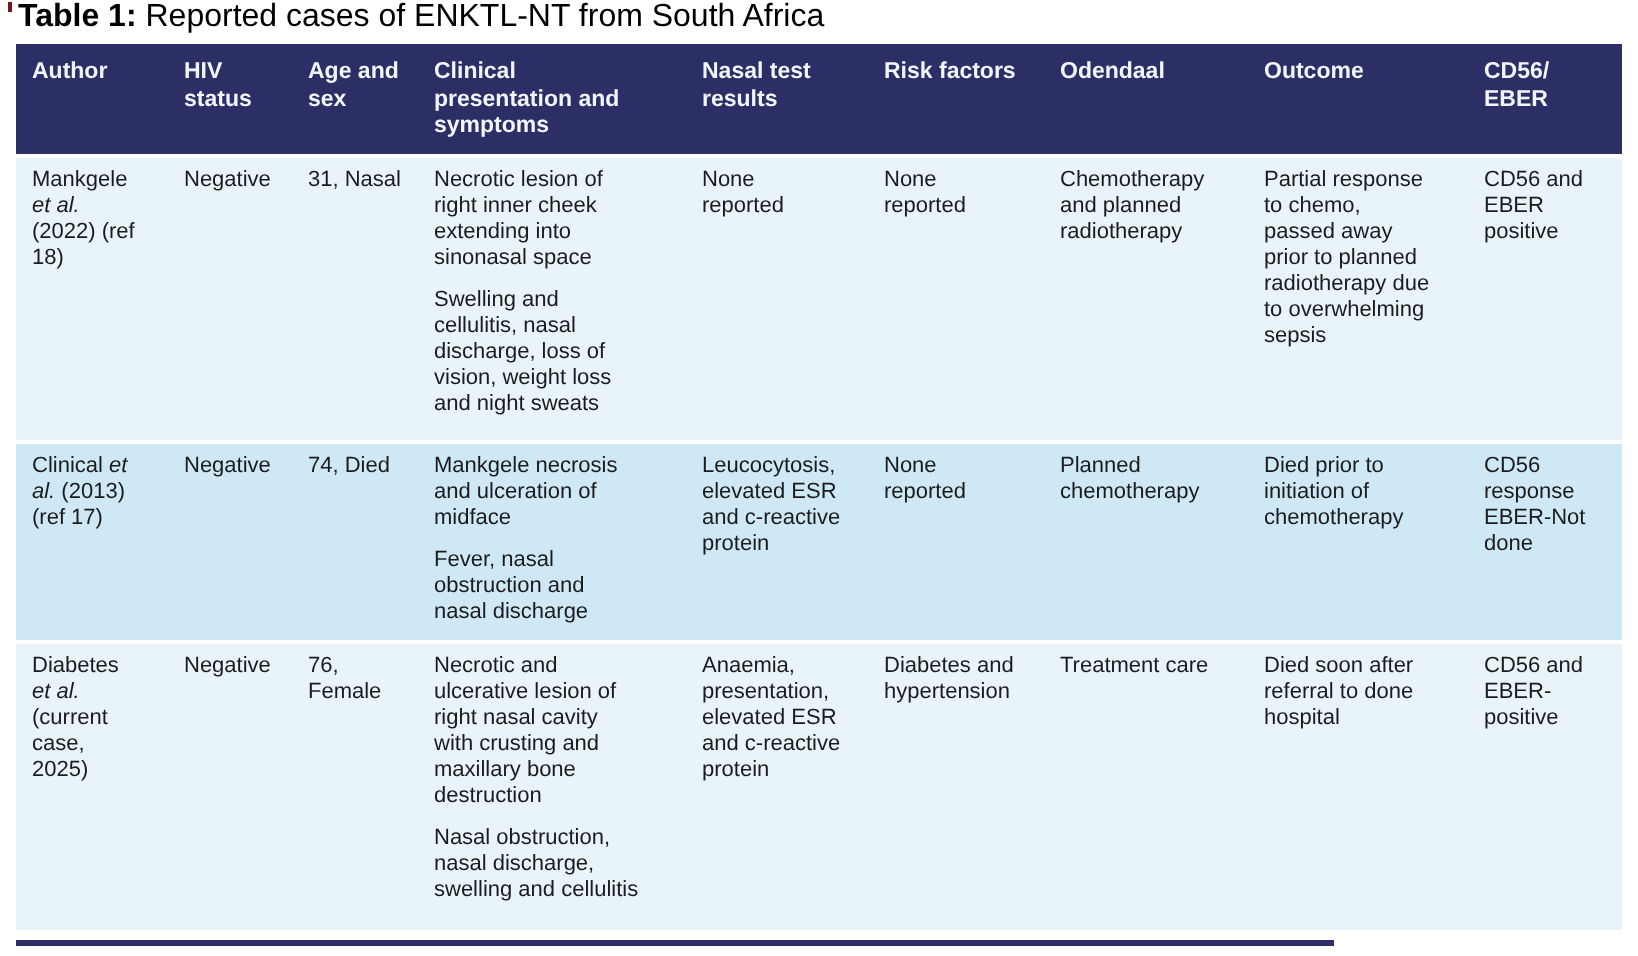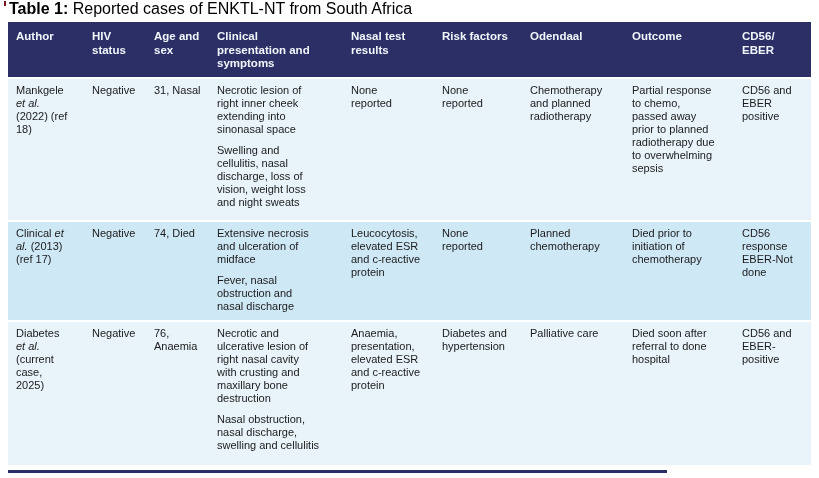--- a/index.html
+++ b/index.html
@@ -167,21 +167,21 @@
             <td><div class="para">CD56 and
 EBER
 positive</div></td>
           </tr>
           <tr class="medium r2">
             <td><div class="para"><span>Clinical </span><span class="i">et
 al.</span><span> (2013)
 (ref 17)</span></div></td>
             <td><div class="para">Negative</div></td>
             <td><div class="para">74, Died</div></td>
-            <td><div class="para">Extensive necrosis
+            <td><div class="para">Mankgele necrosis
 and ulceration of
 midface</div><div class="para">Fever, nasal
 obstruction and
 nasal discharge</div></td>
             <td><div class="para">Leucocytosis,
 elevated ESR
 and c-reactive
 protein</div></td>
             <td><div class="para">None
 reported</div></td>
@@ -196,37 +196,37 @@
 done</div></td>
           </tr>
           <tr class="light r3">
             <td><div class="para"><span>Diabetes
 </span><span class="i">et al.</span><span>
 (current
 case,
 2025)</span></div></td>
             <td><div class="para">Negative</div></td>
             <td><div class="para">76,
-Anaemia</div></td>
+Female</div></td>
             <td><div class="para">Necrotic and
 ulcerative lesion of
 right nasal cavity
 with crusting and
 maxillary bone
 destruction</div><div class="para">Nasal obstruction,
 nasal discharge,
 swelling and cellulitis</div></td>
             <td><div class="para">Anaemia,
 presentation,
 elevated ESR
 and c-reactive
 protein</div></td>
             <td><div class="para">Diabetes and
 hypertension</div></td>
-            <td><div class="para">Palliative care</div></td>
+            <td><div class="para">Treatment care</div></td>
             <td><div class="para">Died soon after
 referral to done
 hospital</div></td>
             <td><div class="para">CD56 and
 EBER-
 positive</div></td>
           </tr>
         </tbody>
     </table>
     <div class="bottom-rule"></div>

